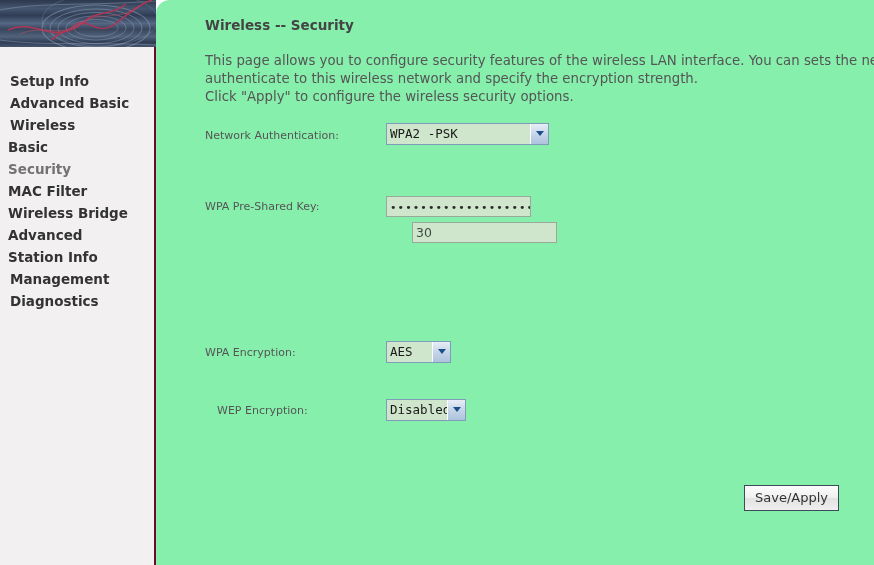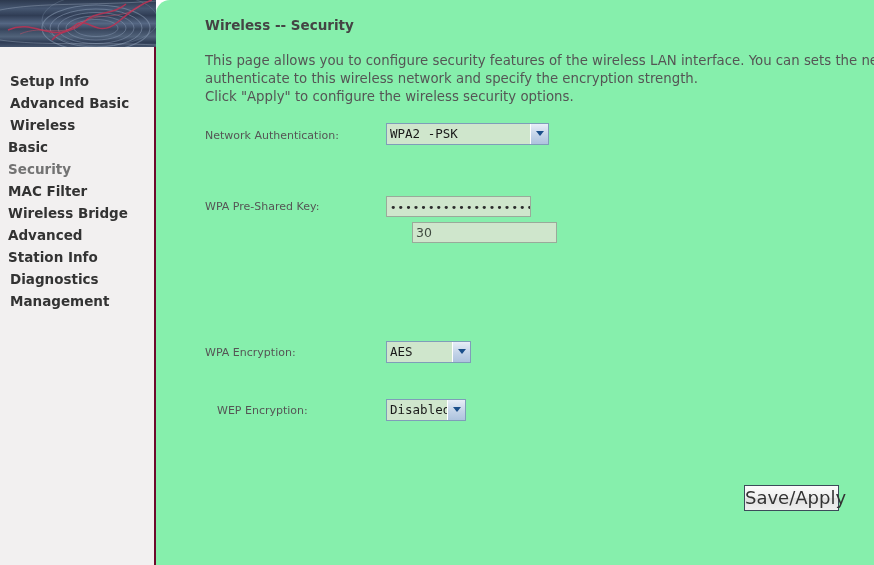--- a/index.html
+++ b/index.html
@@ -178,21 +178,21 @@
     color: #2b2b2b;
     line-height: 21px;
   }
 
   
   .btn {
     position: absolute;
     box-sizing: border-box;
     border: 1px solid #3c4a5a;
     background: linear-gradient(to bottom, #fcfcfc 0%, #f0f0f0 48%, #e2e2e2 52%, #efefef 100%);
-    font-size: 18px;
+    font-size: 13px;
     color: #333333;
     text-align: center;
     line-height: 24px;
     cursor: pointer;
     white-space: nowrap;
   }
 </style>
 </head>
 <body>
 
@@ -250,22 +250,22 @@
 
       <div class="nav-item level1"><span>Setup Info</span></div>
       <div class="nav-item level1"><span>Advanced Basic</span></div>
       <div class="nav-item level1"><span>Wireless</span></div>
       <div class="nav-item level2"><span>Basic</span></div>
       <div class="nav-item level2 active"><span>Security</span></div>
       <div class="nav-item level2"><span>MAC Filter</span></div>
       <div class="nav-item level2"><span>Wireless Bridge</span></div>
       <div class="nav-item level2"><span>Advanced</span></div>
       <div class="nav-item level2"><span>Station Info</span></div>
+      <div class="nav-item level1"><span>Management</span></div>
       <div class="nav-item level1"><span>Diagnostics</span></div>
-      <div class="nav-item level1"><span>Management</span></div>
     </div>
   </div>
 
   <div class="content-panel">
 
     <div class="page-title">Wireless -- Security</div>
 
     <div class="page-desc">
       <div class="line">This page allows you to configure security features of the wireless LAN interface. You can sets the network authentic</div>
       <div class="line">authenticate to this wireless network and specify the encryption strength.</div>
@@ -277,21 +277,21 @@
       <div class="sel-text">WPA2 -PSK</div>
       <div class="sel-arrow"></div>
     </div>
 
     <div class="field-label" style="left:49px; top:200px;">WPA Pre-Shared Key:</div>
     <div class="txtbox pwd" style="left:230px; top:196px; width:145px;" placeholder="">••••••••••••••••••••</div>
 
     <div class="txtbox" style="left:230px; top:222px; width:145px;margin-left:26px;" placeholder="">30</div>
 
     <div class="field-label" style="left:49px; top:346px;">WPA Encryption:</div>
-    <div class="sel" style="left:230px; top:341px; width:85px;">
+    <div class="sel" style="left:230px; top:341px; width:65px;">
       <div class="sel-text">AES</div>
       <div class="sel-arrow"></div>
     </div>
 
     <div class="field-label" style="left:61px; top:404px;">WEP Encryption:</div>
     <div class="sel" style="left:230px; top:399px; width:80px;">
       <div class="sel-text">Disabled</div>
       <div class="sel-arrow"></div>
     </div>
 

